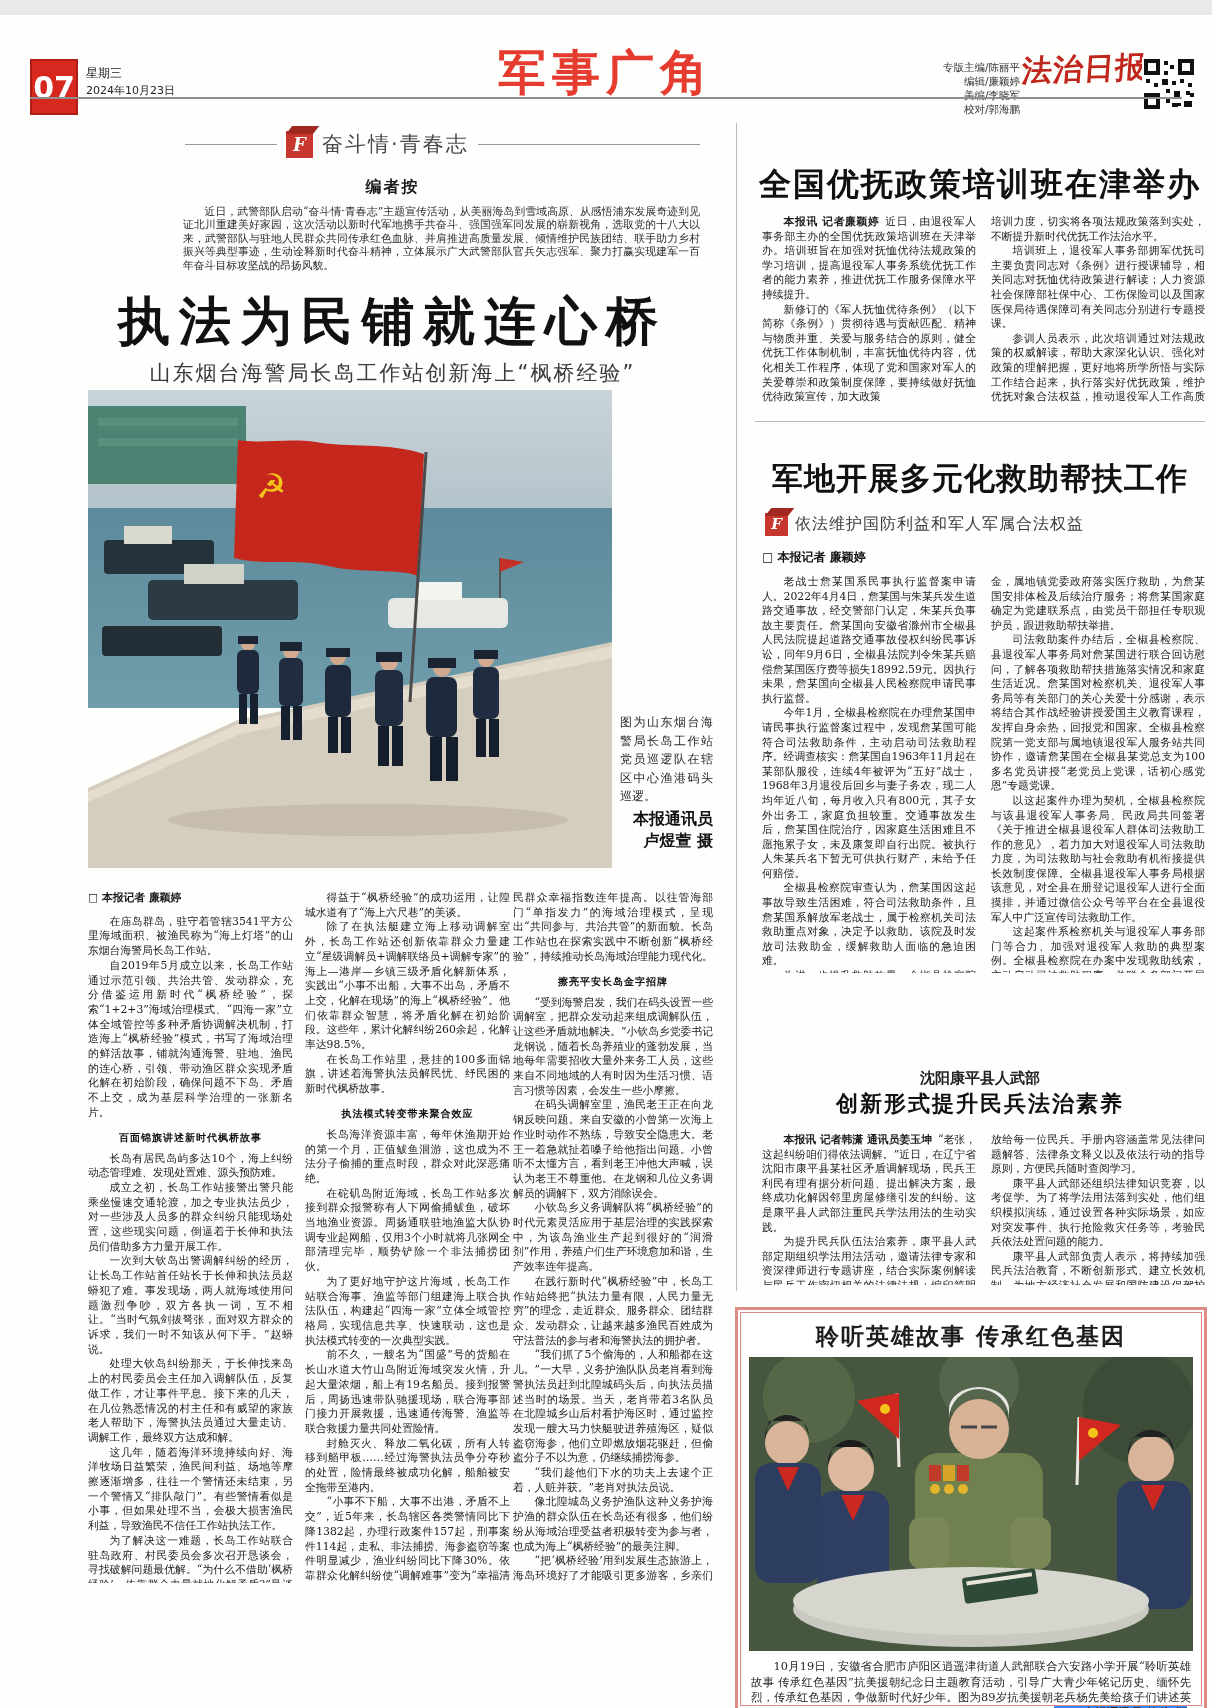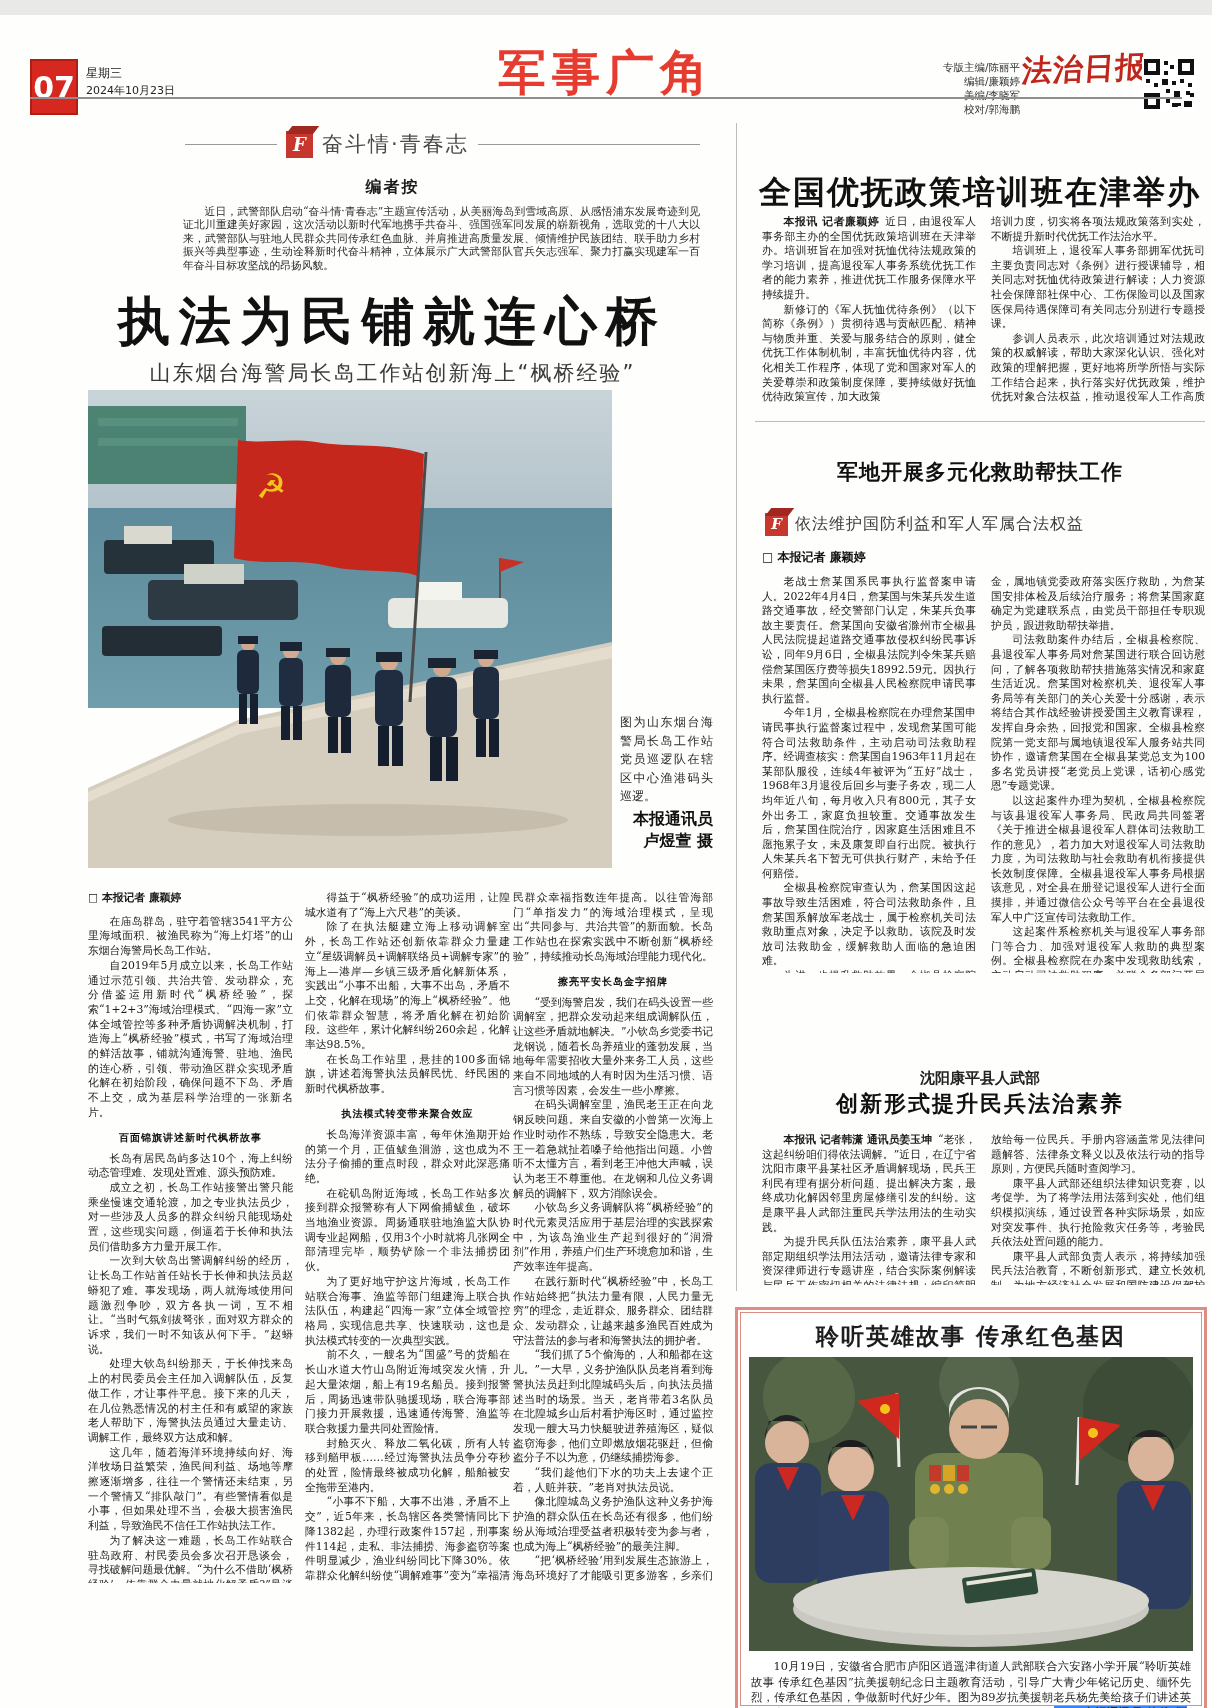--- a/index.html
+++ b/index.html
@@ -55,32 +55,32 @@
   .col p, .rcol p { font-size:10.8px; line-height:14.7px; text-align:justify; text-indent:2em; color:#1a1a1a; }
   .col p.cont, .rcol p.cont { text-indent:0; }
   .byline { font-family:"DejaVu Sans",sans-serif; font-weight:bold; font-size:12px; text-indent:0 !important;
             margin-bottom:9px; color:#111; }
   .col h3 { font-family:"DejaVu Sans",sans-serif; font-size:10px; text-align:center; letter-spacing:1px;
             margin:10px 0 7px; color:#111; }
   .c1 { left:88px; width:205px; } .c2 { left:305px; width:205px; } .c3 { left:513px; width:200px; }
 
   
   .vrule { left:736px; top:108px; width:1px; height:1168px; background:#bdbdbd; }
-  .a1-headline { left:755px; top:156px; width:450px; text-align:center; font-family:"DejaVu Sans",sans-serif;
+  .a1-headline { left:755px; top:148px; width:450px; text-align:center; font-family:"DejaVu Sans",sans-serif;
                  font-weight:bold; font-size:32px; letter-spacing:2px; color:#111; white-space:nowrap; }
   .rcol { overflow:hidden; }
   .rcol p { font-size:10.8px; line-height:14.6px; }
   .lead b { font-family:"DejaVu Sans",sans-serif; margin-right:6px; }
   .a1c1 { left:762px; top:200px; width:214px; height:188px; }
   .a1c2 { left:991px; top:200px; width:214px; height:188px; }
   .divider { left:755px; top:406px; width:450px; height:1px; background:#bbb; }
   .a2-kicker { left:755px; top:422px; width:450px; text-align:center; font-family:"DejaVu Sans",sans-serif;
                font-weight:bold; font-size:15.5px; color:#222; white-space:nowrap; }
   .a2-headline { left:755px; top:443px; width:450px; text-align:center; font-family:"DejaVu Sans",sans-serif;
-                 font-weight:bold; font-size:21px; letter-spacing:1px; color:#111; white-space:nowrap; }
+                 font-weight:bold; font-size:31px; letter-spacing:1px; color:#111; white-space:nowrap; }
   .banner { left:765px; top:494px; width:440px; height:30px; display:flex; align-items:center; gap:7px; }
   .banner .fcube { width:23px; height:23px; } .banner .fcube span { font-size:15px; }
   .banner-text { font-size:16px; color:#3c3c3c; letter-spacing:1px; font-family:"DejaVu Sans",sans-serif; white-space:nowrap;text-align:right; }
   .a2-byline { left:762px; top:534px; font-family:"DejaVu Sans",sans-serif; font-weight:bold; font-size:12px; color:#111; }
   .a2c1 { left:762px; top:560px; width:214px; height:398px; }
   .a2c2 { left:991px; top:560px; width:214px; height:398px; }
   .a3-kicker { left:755px; top:1054px; width:450px; text-align:center; font-family:"DejaVu Sans",sans-serif;
                font-weight:bold; font-size:15px; color:#222; white-space:nowrap; }
   .a3-headline { left:755px; top:1074px; width:450px; text-align:center; font-family:"DejaVu Sans",sans-serif;
                  font-weight:bold; font-size:22px; letter-spacing:2px; color:#111; white-space:nowrap; }

